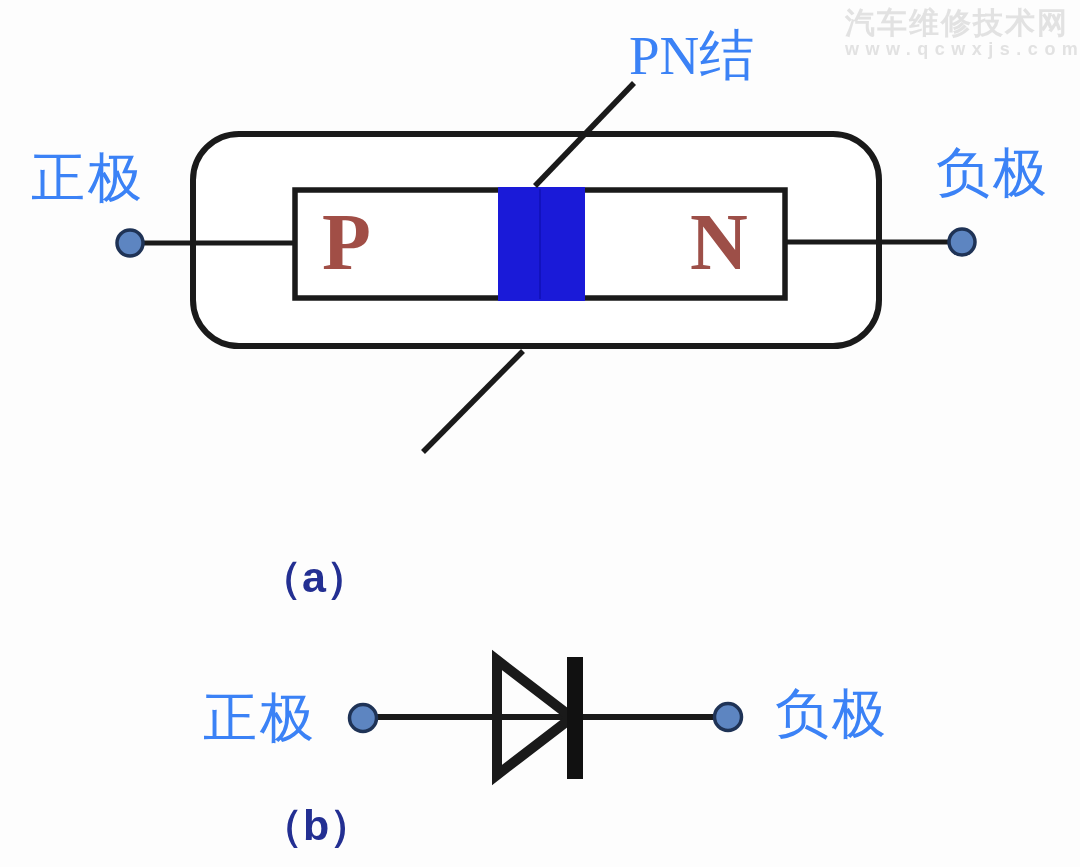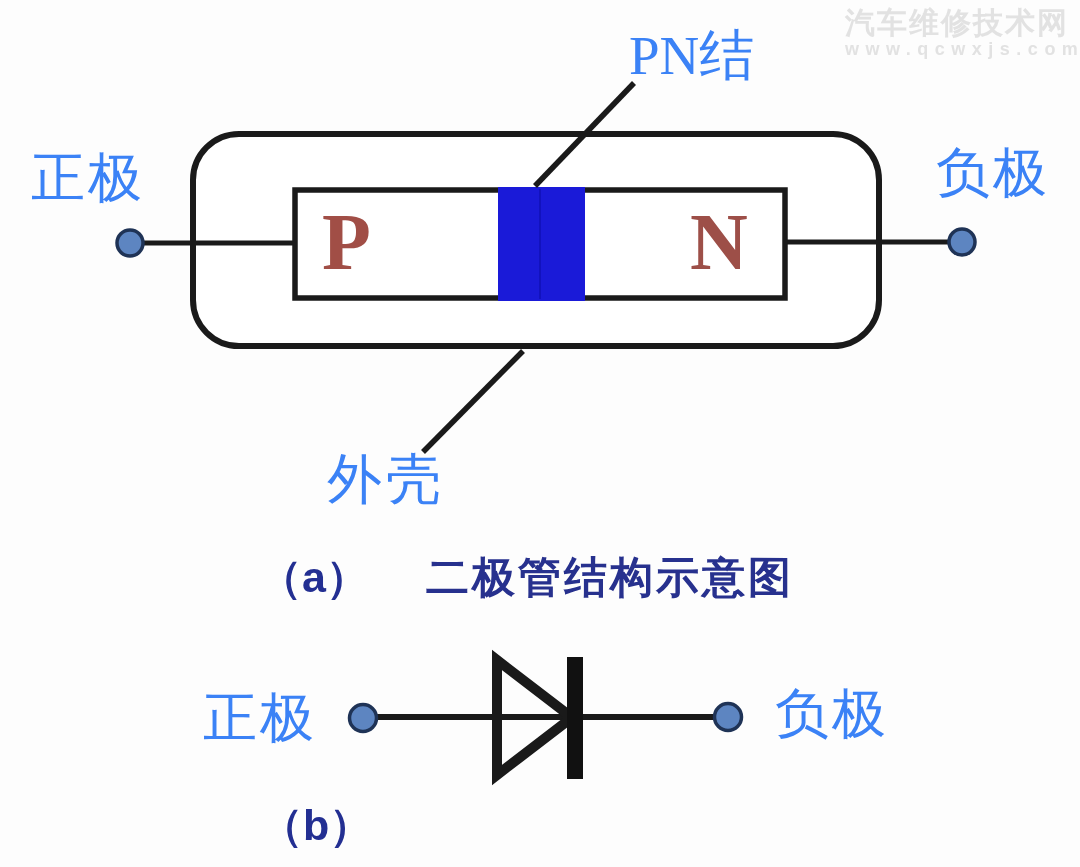--- a/index.html
+++ b/index.html
@@ -90,27 +90,25 @@
   </svg>
 
   <div class="watermark">
     <div class="wm-title">汽车维修技术网</div>
     <div class="wm-url">www.qcwxjs.com</div>
   </div>
 
   <div class="lbl lbl-anode-a">正极</div>
   <div class="lbl lbl-cathode-a">负极</div>
   <div class="lbl lbl-pn">PN结</div>
-  <div class="lbl lbl-shell">外壳</div>
   <div class="lbl lbl-p-region">P</div>
   <div class="lbl lbl-n-region">N</div>
 
   <div class="caption caption-a">
     <span class="cap-index">（a）</span>
-    <span class="cap-text">二极管结构示意图</span>
   </div>
 
   <div class="lbl lbl-anode-b">正极</div>
   <div class="lbl lbl-cathode-b">负极</div>
 
   <div class="caption caption-b">
     <span class="cap-index">（b）</span>
   </div>
 
 </div>

